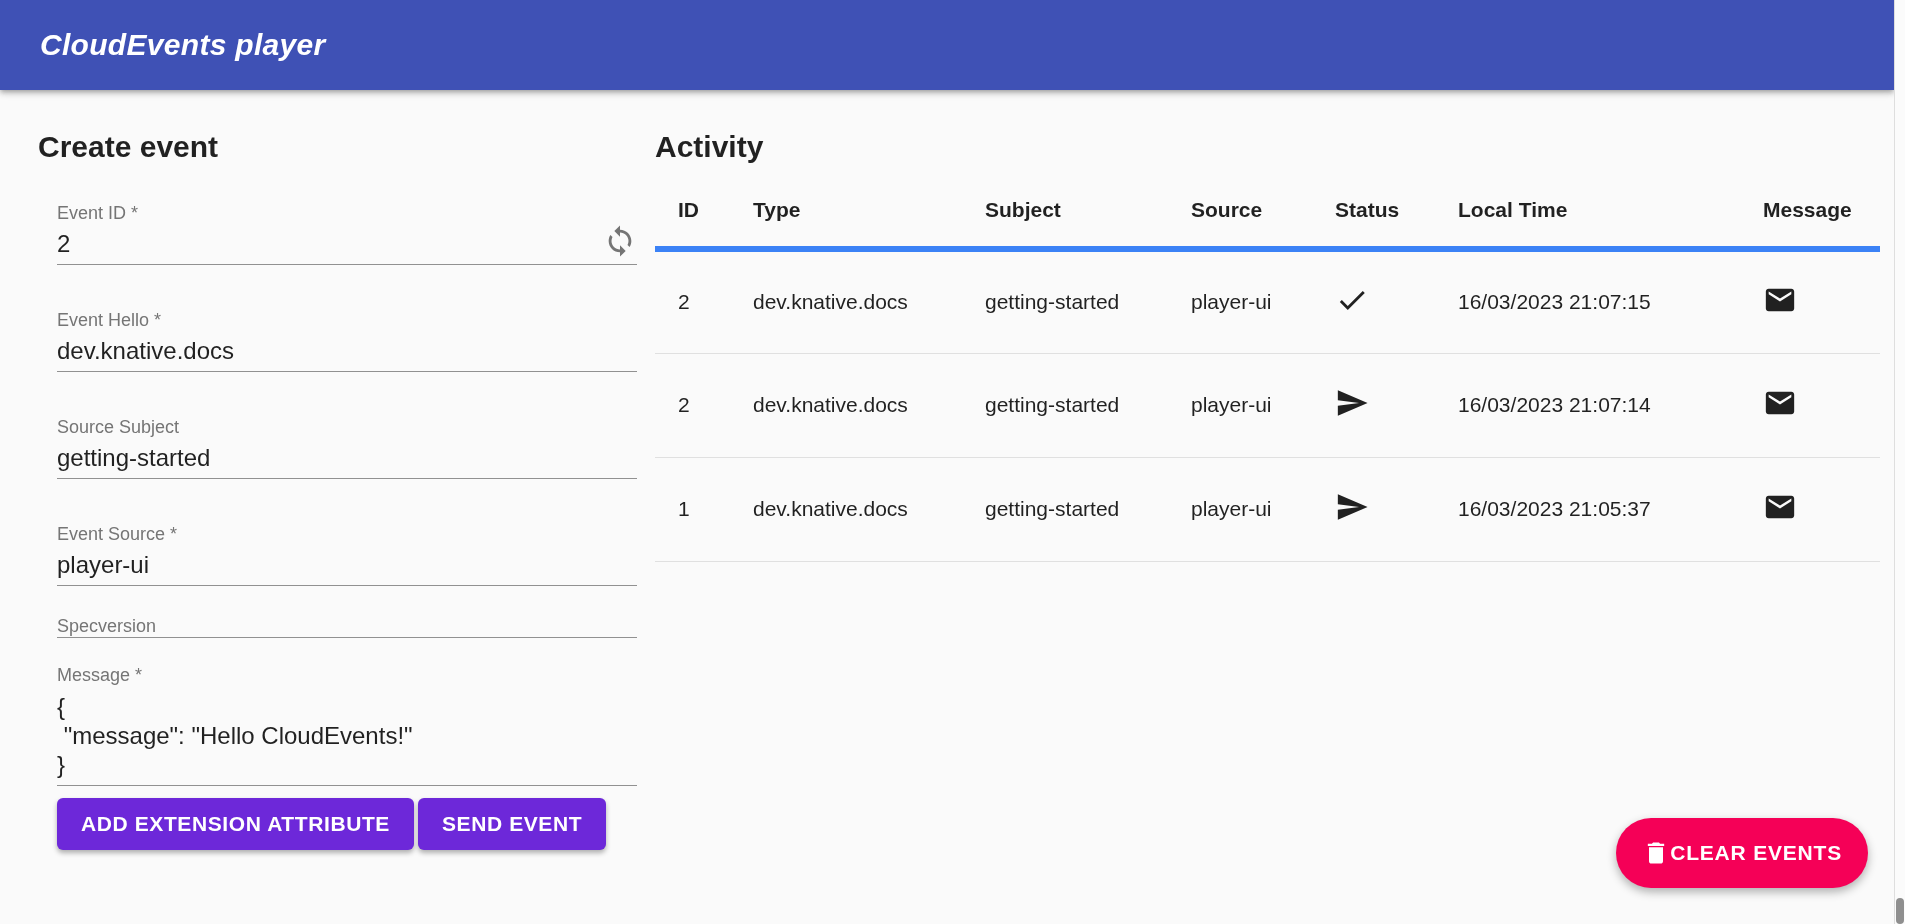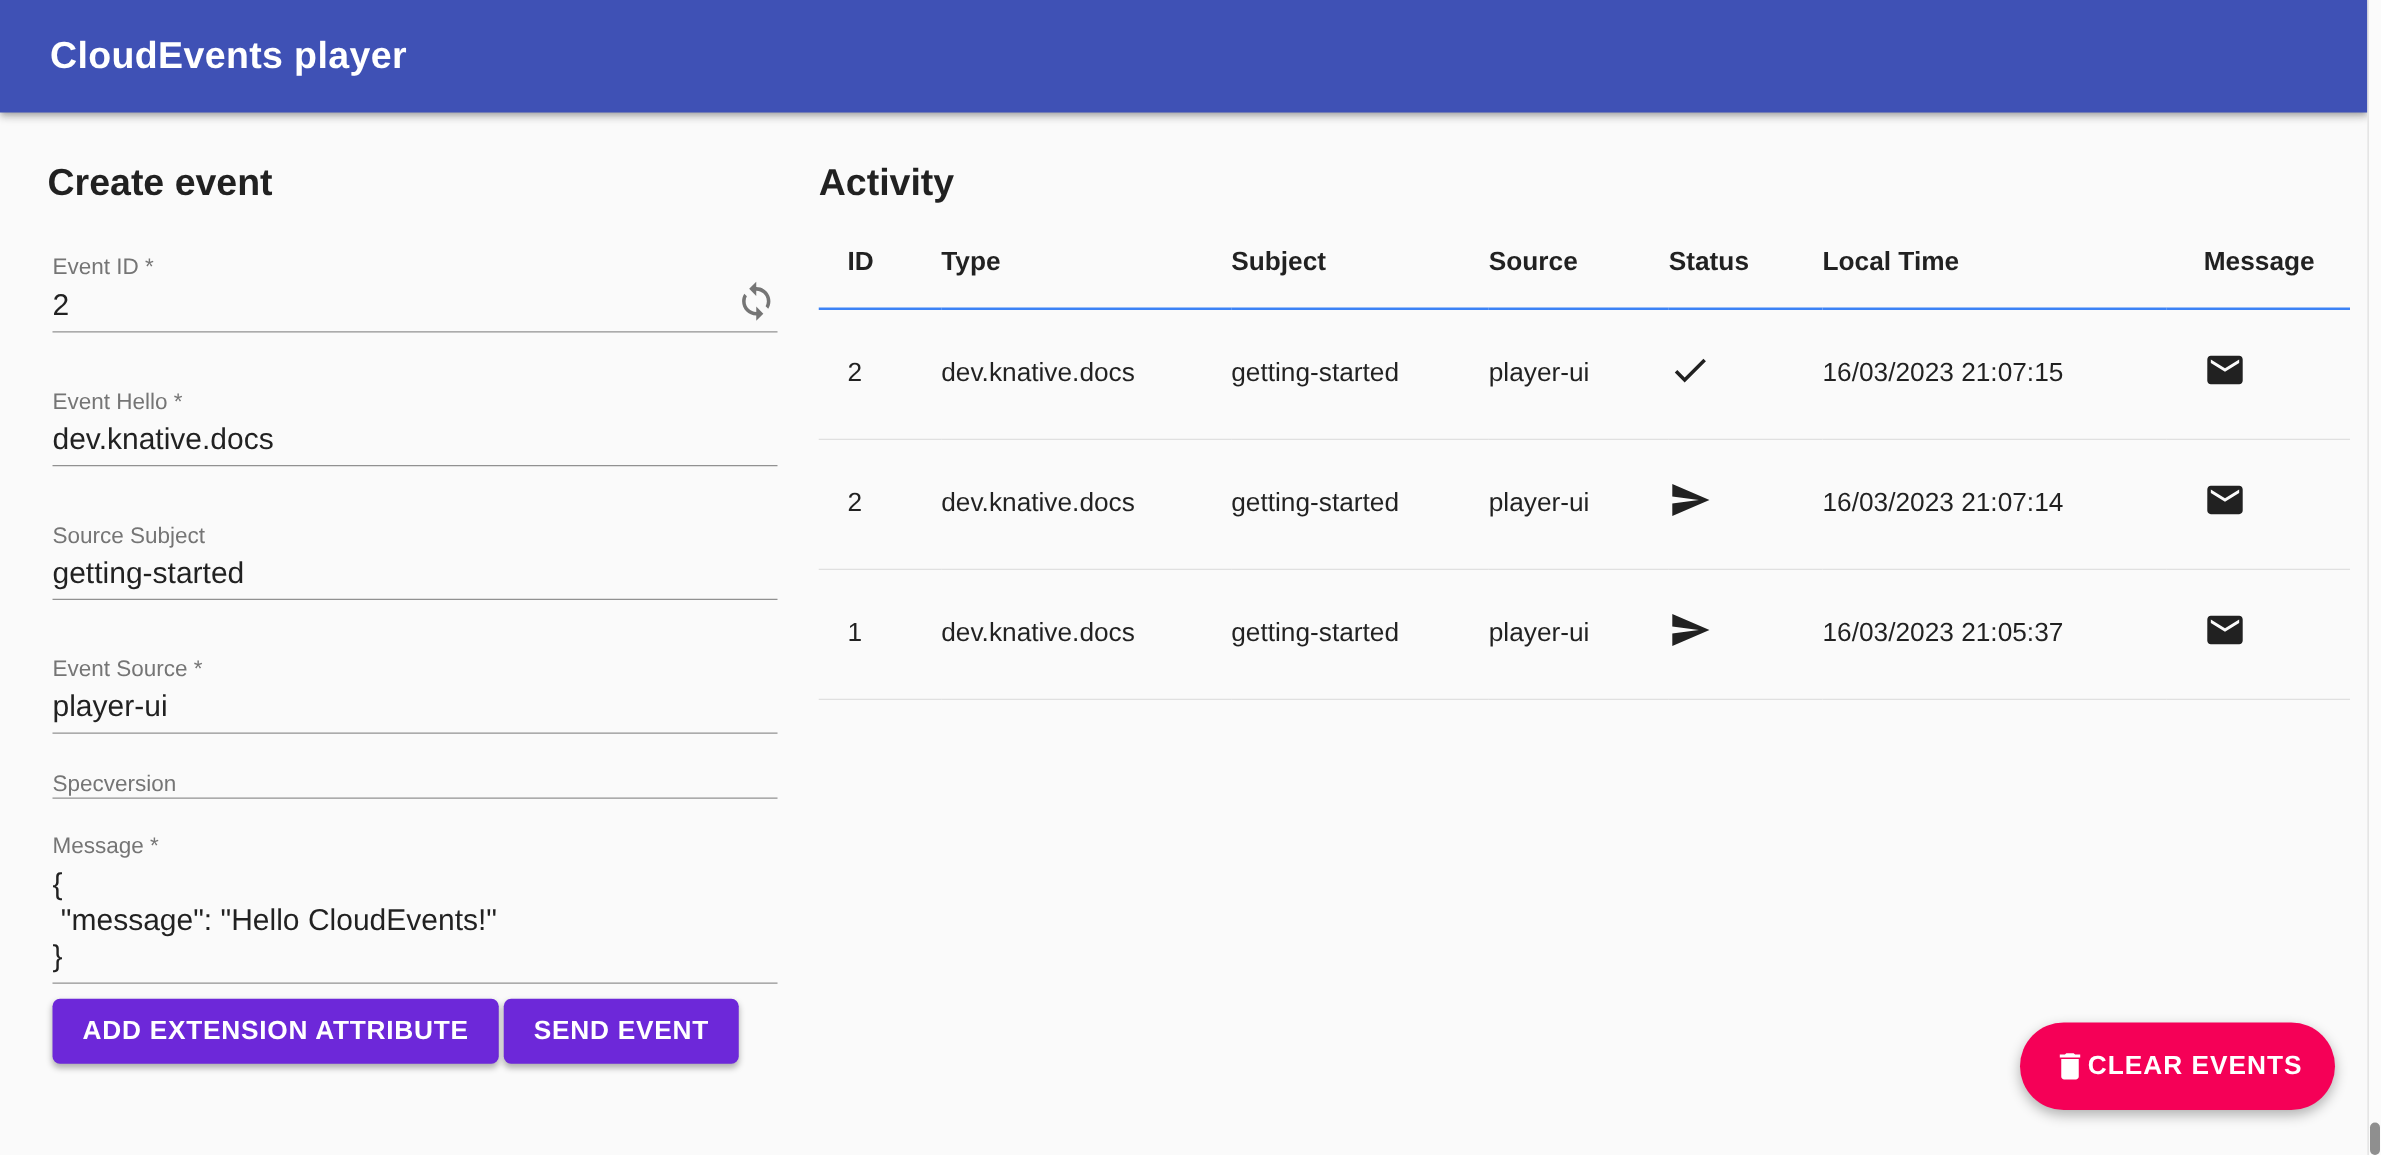--- a/index.html
+++ b/index.html
@@ -14,39 +14,39 @@
 
   
   .appbar {
     position:absolute; left:0; top:0; right:11px; height:90px;
     background:#3f51b5;
     display:flex; align-items:center;
     padding-left:40px;
     box-shadow:0 2px 4px -1px rgba(0,0,0,.2), 0 4px 5px 0 rgba(0,0,0,.14), 0 1px 10px 0 rgba(0,0,0,.12);
     z-index:5;
   }
-  .appbar h1 { color:#fff; font-size:30px; font-weight:700; letter-spacing:.3px; }
+  .appbar h1 { color:#fff; font-size:30px; font-weight:700; letter-spacing:.3px;font-style:italic; }
 
   
   .scroll-gutter {
     position:absolute; right:0; top:0; width:11px; height:924px;
     background:#fbfbfb; border-left:1px solid #dedede; z-index:20;
   }
   .scroll-thumb {
     position:absolute; right:1px; bottom:0; width:8px; height:26px;
     background:#8f8f8f; border-radius:4px;
   }
 
   
   .section-heading { font-size:30px; font-weight:700; line-height:38px; color:rgba(0,0,0,.87); }
 
   
   .left-panel { position:absolute; left:38px; top:90px; width:592px; }
   .left-panel .section-heading { margin-top:38px; }
-  .form { margin-left:4px; width:580px; }
+  .form { margin-left:19px; width:580px; }
 
   .field { border-bottom:1px solid rgba(0,0,0,.42); }
   .field-m1 { margin-top:36px; }
   .field-m2 { margin-top:44px; }
   .field-m3 { margin-top:29px; }
   .field-m4 { margin-top:26px; }
 
   .field .flabel { display:block; font-size:18px; line-height:22px; color:#757575; }
   .field .fvalue-row { display:flex; align-items:flex-end; }
   .field input {
@@ -77,21 +77,21 @@
 
   
   .right-panel { position:absolute; left:640px; right:25px; top:90px; }
   .right-panel .section-heading { margin-top:38px; margin-left:15px; }
   table.activity {
     margin-left:15px; width:1225px;
     border-collapse:collapse; table-layout:fixed;
   }
   table.activity th {
     text-align:left; font-size:21px; font-weight:700; color:rgba(0,0,0,.87);
-    padding:32px 0 24px 0; border-bottom:2px solid #3b82f6; white-space:nowrap;
+    padding:32px 0 24px 0; border-bottom:6px solid #3b82f6; white-space:nowrap;
   }
   table.activity td {
     height:104px; font-size:21px; color:rgba(0,0,0,.87);
     border-bottom:1px solid #e0e0e0; vertical-align:middle; white-space:nowrap;
   }
   td.cell-id { padding-left:23px; }
   th.h-id { padding-left:23px !important; }
   td.cell-msg, th.h-msg { padding-left:30px !important; }
   .status-icon, .mail-icon { display:inline-block; vertical-align:middle; }
 

